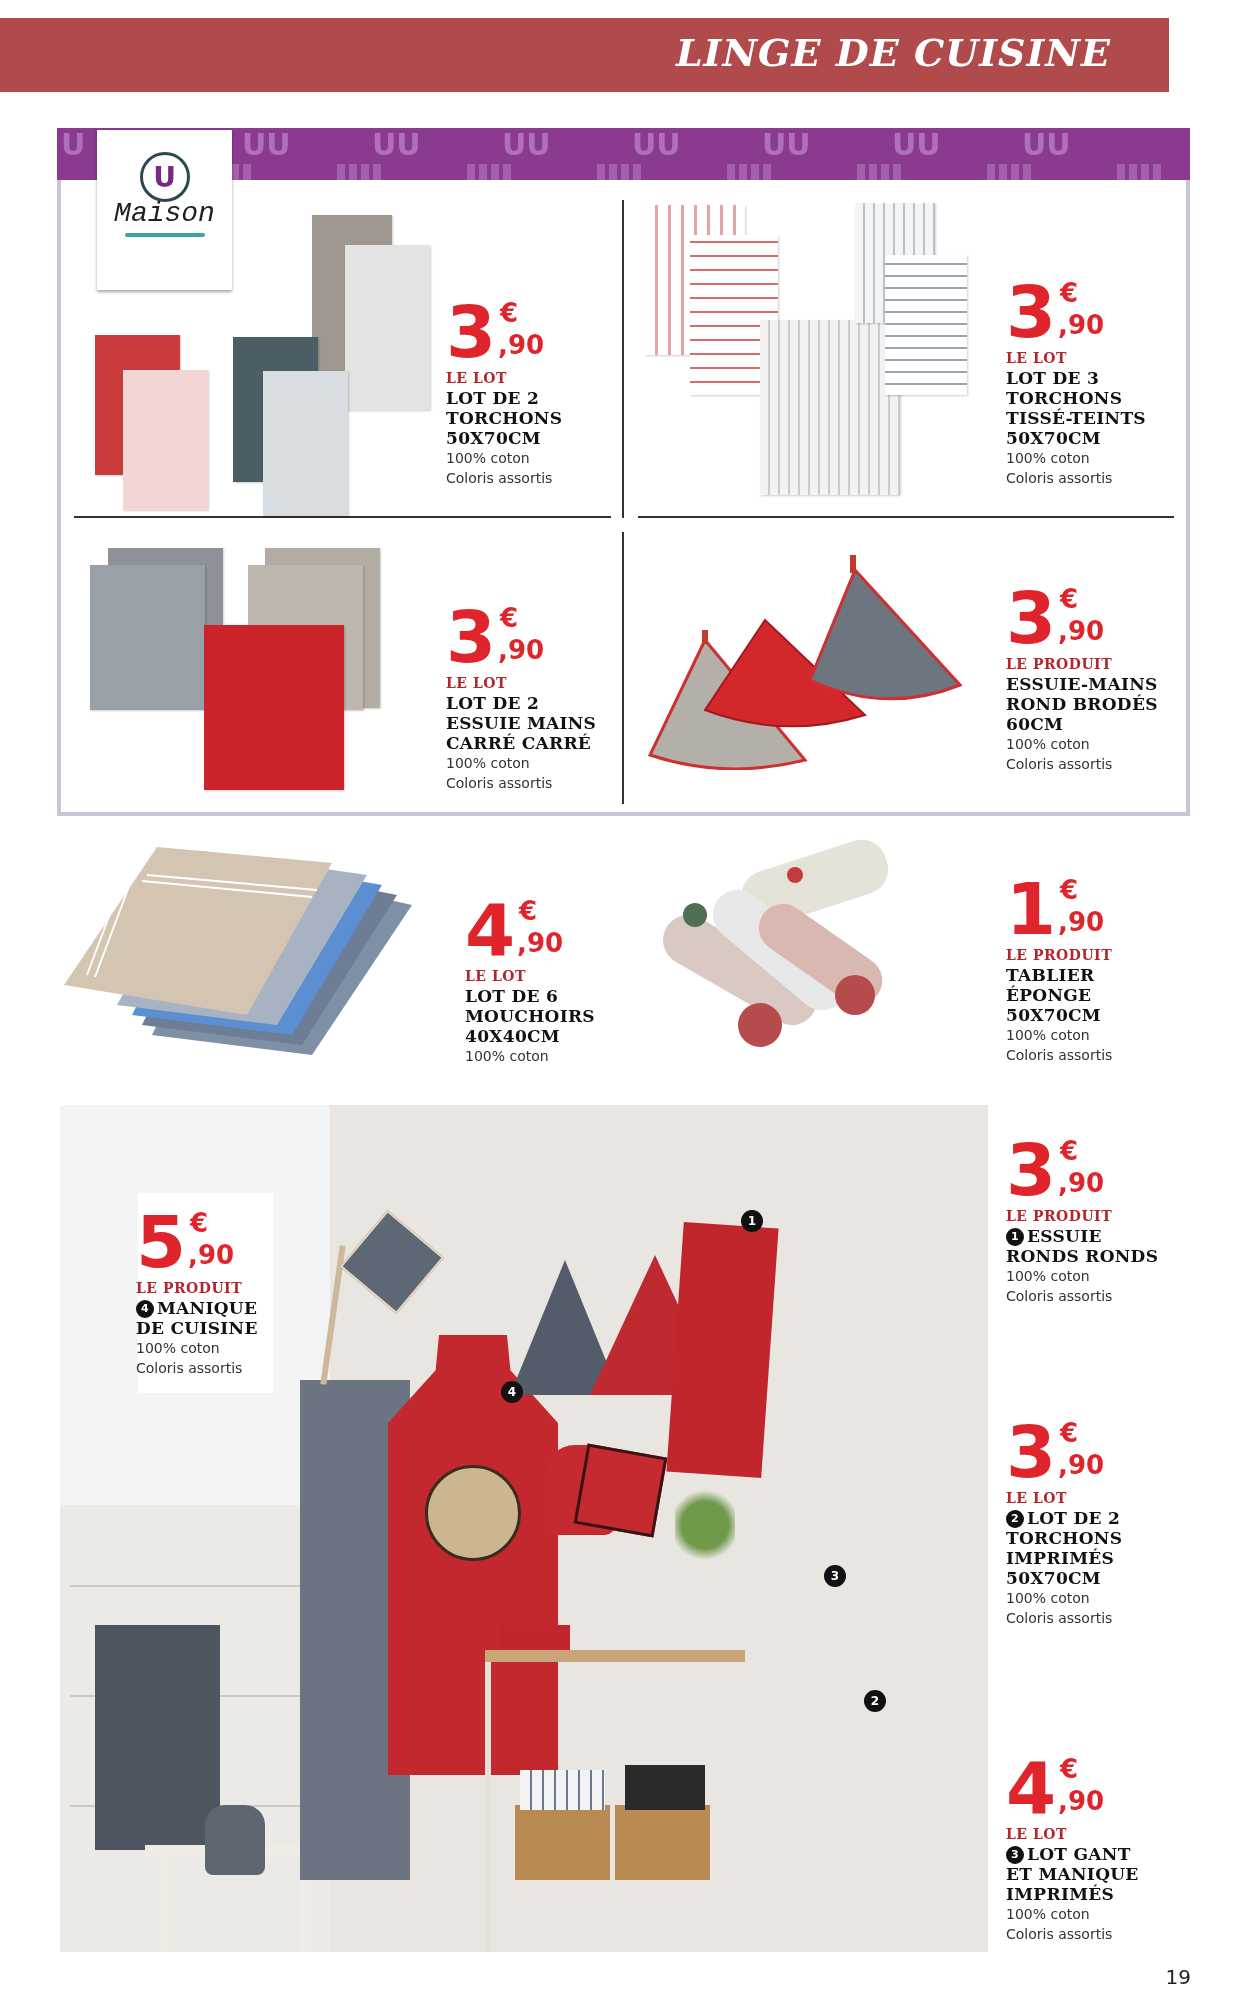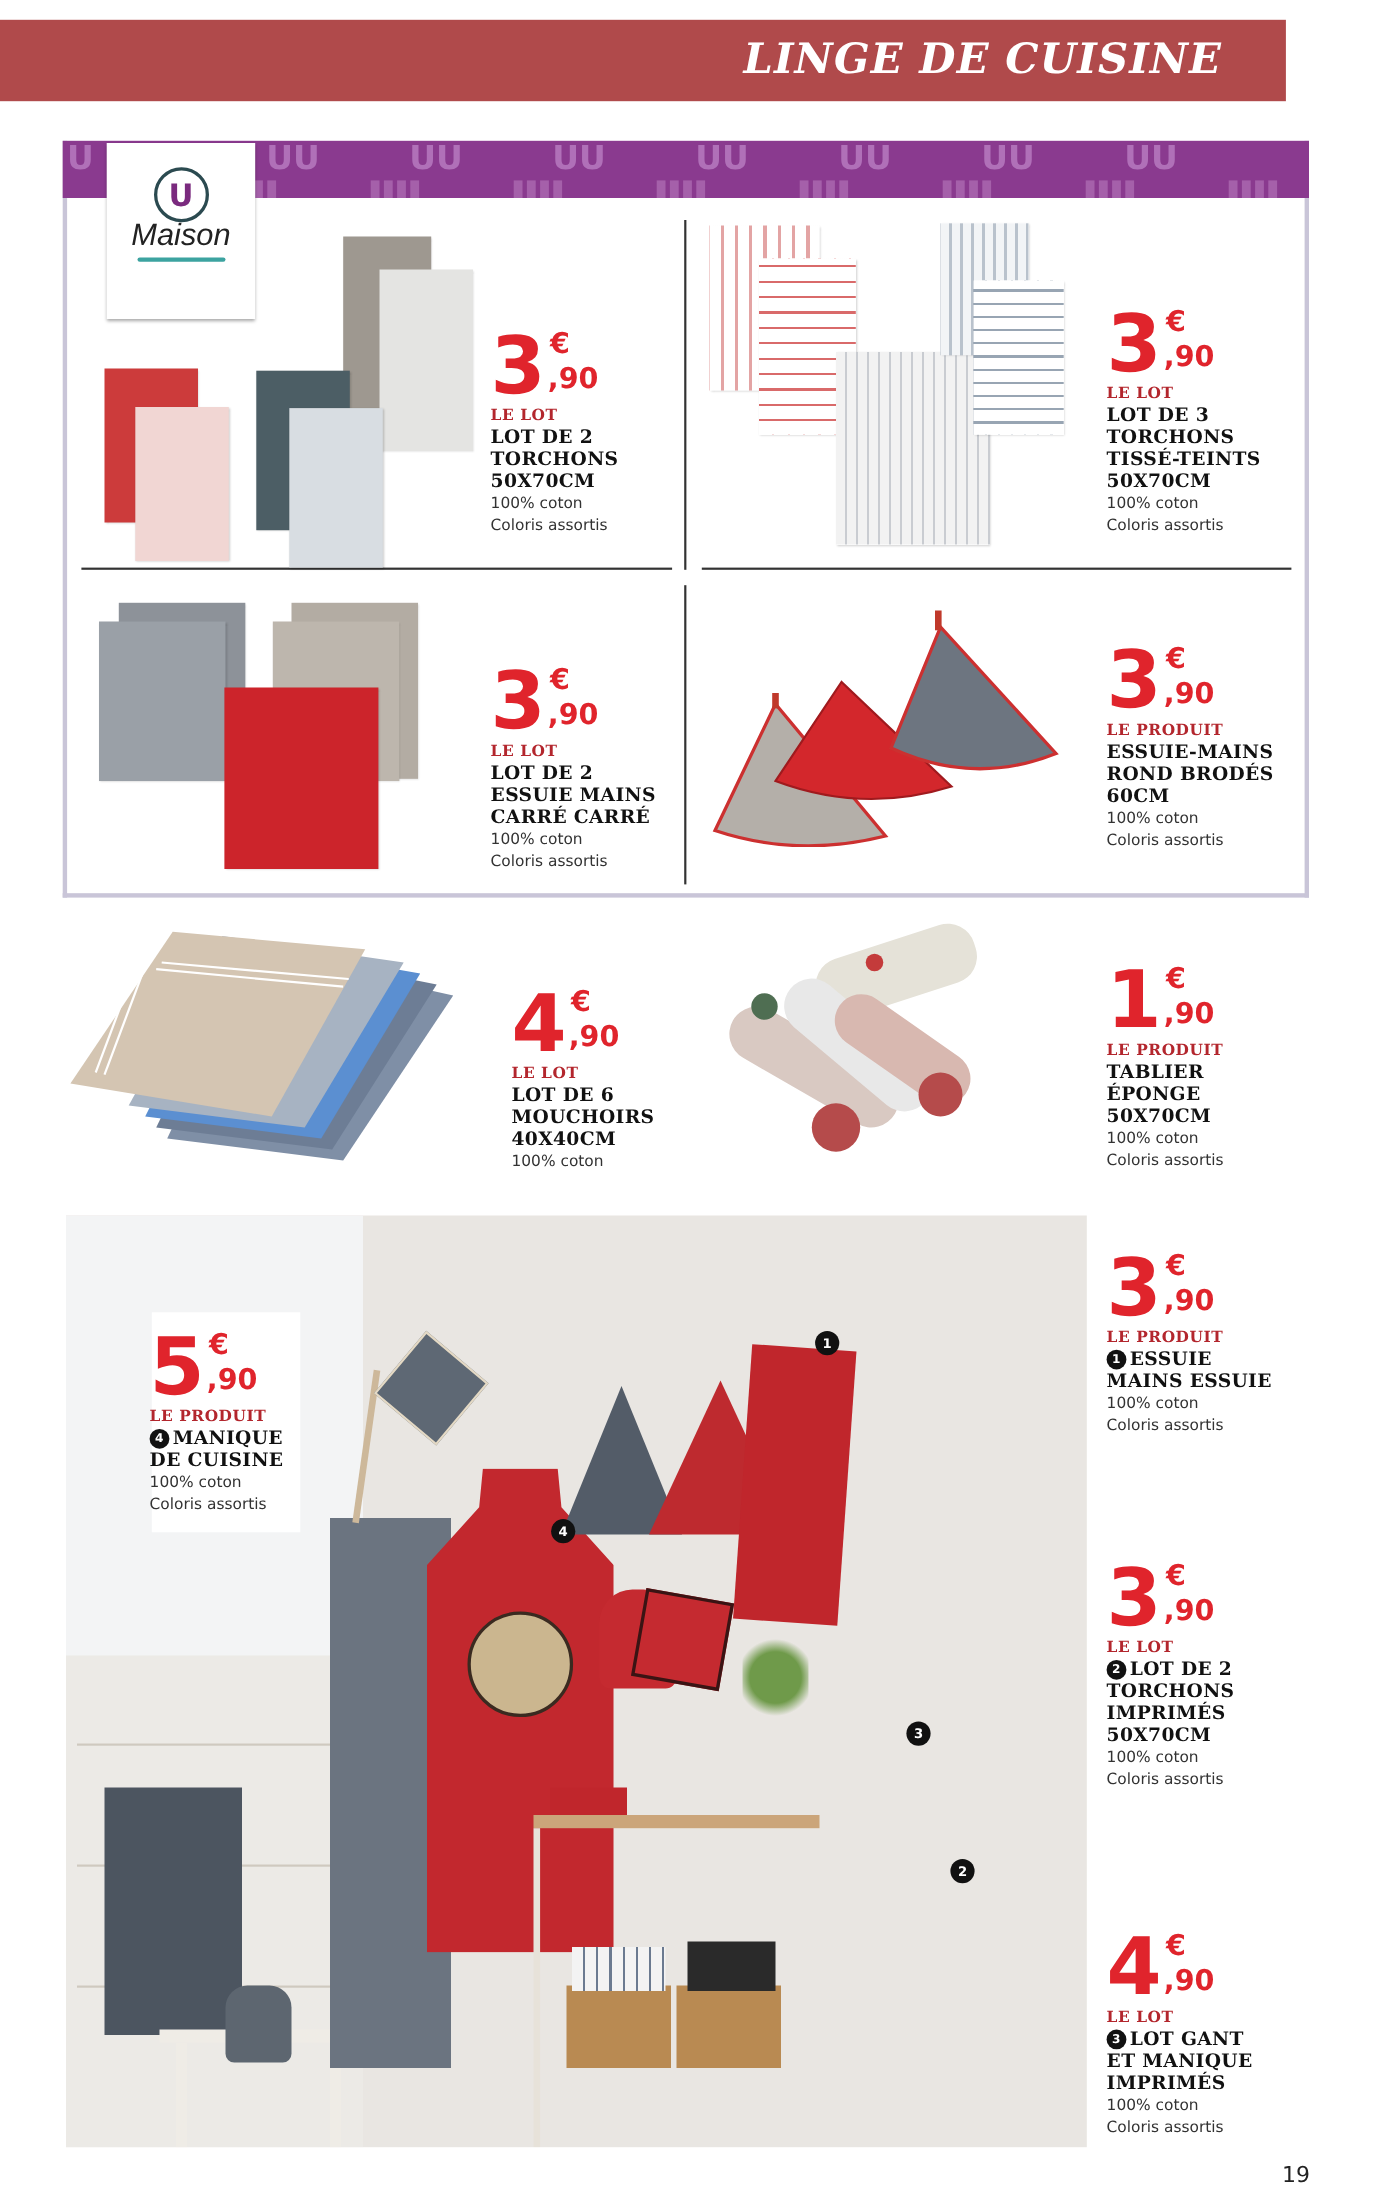--- a/index.html
+++ b/index.html
@@ -6,21 +6,21 @@
   body{width:1249px;height:2000px;background:#ffffff;position:relative;overflow:hidden;font-family:"DejaVu Serif",serif;}
   .header-band{position:absolute;left:0;top:18px;width:1169px;height:74px;background:#b04a4b;}
   .header-title{position:absolute;right:58px;top:12px;color:#fff;font-family:"DejaVu Serif",serif;font-weight:bold;font-style:italic;font-size:38px;letter-spacing:1px;}
   .umaison-box{position:absolute;left:57px;top:128px;width:1133px;height:688px;border:4px solid #c9c5d8;border-top:none;box-sizing:border-box;background:#fff;}
   .purple-band{position:absolute;left:57px;top:128px;width:1133px;height:52px;background:#8a3a8f;overflow:hidden;}
   .purple-band .u{position:absolute;top:0;color:#b070b8;font-family:"DejaVu Sans",sans-serif;font-weight:bold;font-size:30px;line-height:34px;}
   .purple-band .bars{position:absolute;bottom:0;height:16px;display:flex;gap:4px;}
   .purple-band .bars span{display:block;width:8px;height:16px;background:#a560aa;}
   .logo{position:absolute;left:97px;top:130px;width:135px;height:160px;background:#fff;box-shadow:0 2px 3px rgba(0,0,0,0.35);text-align:center;}
   .logo-circle{margin:22px auto 0;width:44px;height:44px;border:3px solid #2b4a50;border-radius:50%;display:flex;align-items:center;justify-content:center;color:#7a2a7e;font-family:"DejaVu Sans",sans-serif;font-weight:bold;font-size:28px;}
-  .logo-text{font-family:Liberation Sans, sans-serif;font-style:italic;font-size:28px;color:#222;margin-top:-4px;}
+  .logo-text{font-family:Liberation Mono, monospace;font-style:italic;font-size:28px;color:#222;margin-top:-4px;}
   .logo-swoosh{width:80px;height:4px;background:#3ca3a0;margin:4px auto 0;border-radius:3px;}
   .divider-h{position:absolute;height:2px;background:#333;}
   .divider-v{position:absolute;width:2px;background:#333;}
   .product-img{position:absolute;}
   .towel{position:absolute;box-shadow:1px 1px 2px rgba(0,0,0,0.2);}
   .offer{position:absolute;font-family:"DejaVu Serif",serif;}
   .price{position:relative;height:60px;}
   .price .euros{position:absolute;left:0;top:-6px;color:#e0242c;font-family:"DejaVu Sans",sans-serif;font-weight:bold;font-size:72px;line-height:72px;}
   .price .cur{position:absolute;left:54px;top:-4px;color:#e0242c;font-family:"DejaVu Sans",sans-serif;font-weight:bold;font-size:26px;}
   .price .cents{position:absolute;left:52px;top:28px;color:#e0242c;font-family:"DejaVu Sans",sans-serif;font-weight:bold;font-size:26px;}
@@ -344,21 +344,21 @@
 
 <div class="offer" style="left:1006px;top:1140px">
   <div class="price">
     <span class="euros">3</span>
     <span class="cur">€</span>
     <span class="cents">,90</span>
   </div>
   <div class="unit">LE PRODUIT</div>
   <div class="name">
     <div><span class="num-badge">1</span><span>ESSUIE</span></div>
-    <div>MAINS ESSUIE</div>
+    <div>RONDS RONDS</div>
   </div>
   <div class="detail">
     <div>100% coton</div>
     <div>Coloris assortis</div>
   </div>
 </div>
 
 <div class="offer" style="left:1006px;top:1422px">
   <div class="price">
     <span class="euros">3</span>

